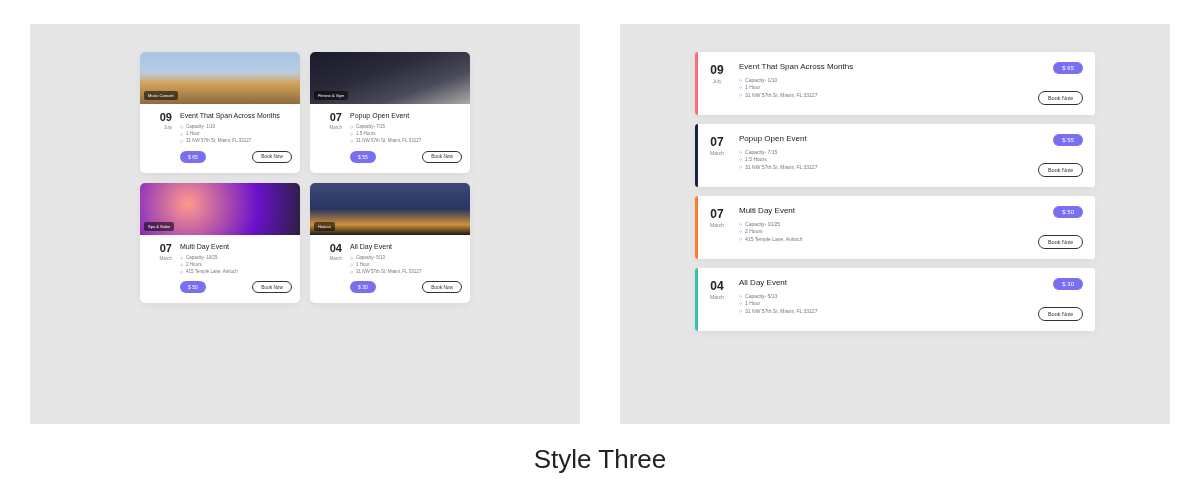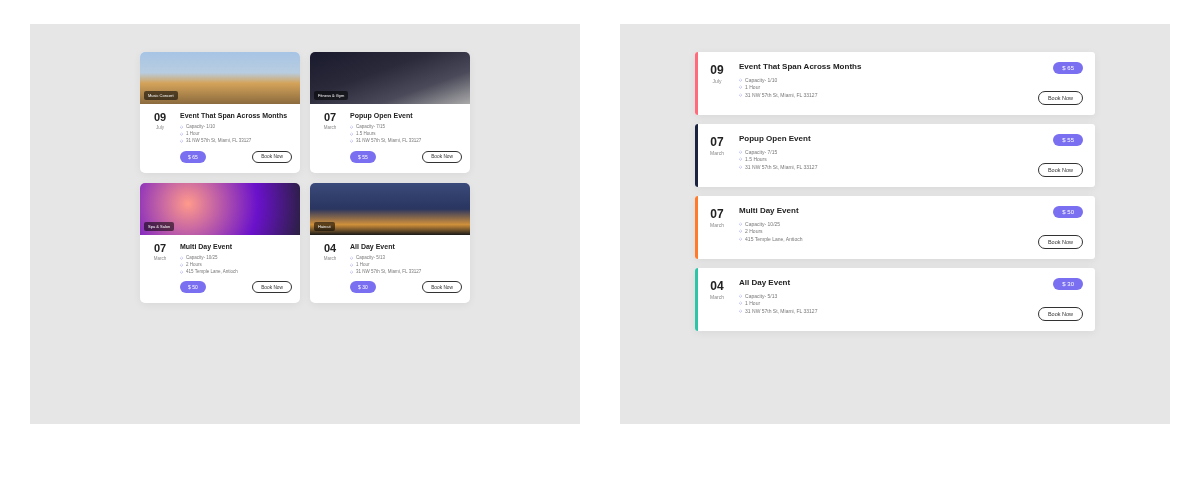--- a/index.html
+++ b/index.html
@@ -72,41 +72,41 @@
   .img-b { background: linear-gradient(160deg,#1a1a2e 0%,#2a2a3a 40%,#4a4a5a 70%,#aaa 100%); }
   .img-c { background: radial-gradient(circle at 30% 40%,#ff9a8b 0%,#6a11cb 60%,#2a2040 100%); filter: blur(0.6px); }
   .img-d { background: linear-gradient(180deg,#3a4a7a 0%,#2a3560 50%,#d0903a 80%,#1a1a1a 100%); }
   .card3 .body {
     padding: 8px 8px 10px 8px;
     display: flex;
     gap: 8px;
     flex: 1;
   }
   .date-col {
-    text-align: center;
+    text-align: right;
     min-width: 24px;
   }
   .date-col .day {
     font-size: 11px;
     font-weight: 600;
     color: #222;
     line-height: 1;
   }
   .date-col .mon {
     font-size: 4.5px;
     color: #888;
     margin-top: 2px;
   }
   .info-col {
     flex: 1;
     min-width: 0;
   }
   .info-col .title {
     font-size: 7px;
-    font-weight: 700;
+    font-weight: 400;
     color: #222;
     line-height: 1.2;
     margin-bottom: 4px;
   }
   .meta {
     list-style: none;
     margin-bottom: 6px;
   }
   .meta li {
     font-size: 4.5px;
@@ -447,13 +447,14 @@
           <button class="book">Book Now</button>
         </div>
       </div>
 
     </div>
   </div>
 
 </div>
 
 <div class="labels">
+  <div>Style Three</div>
 </div>
 
 </body></html>

